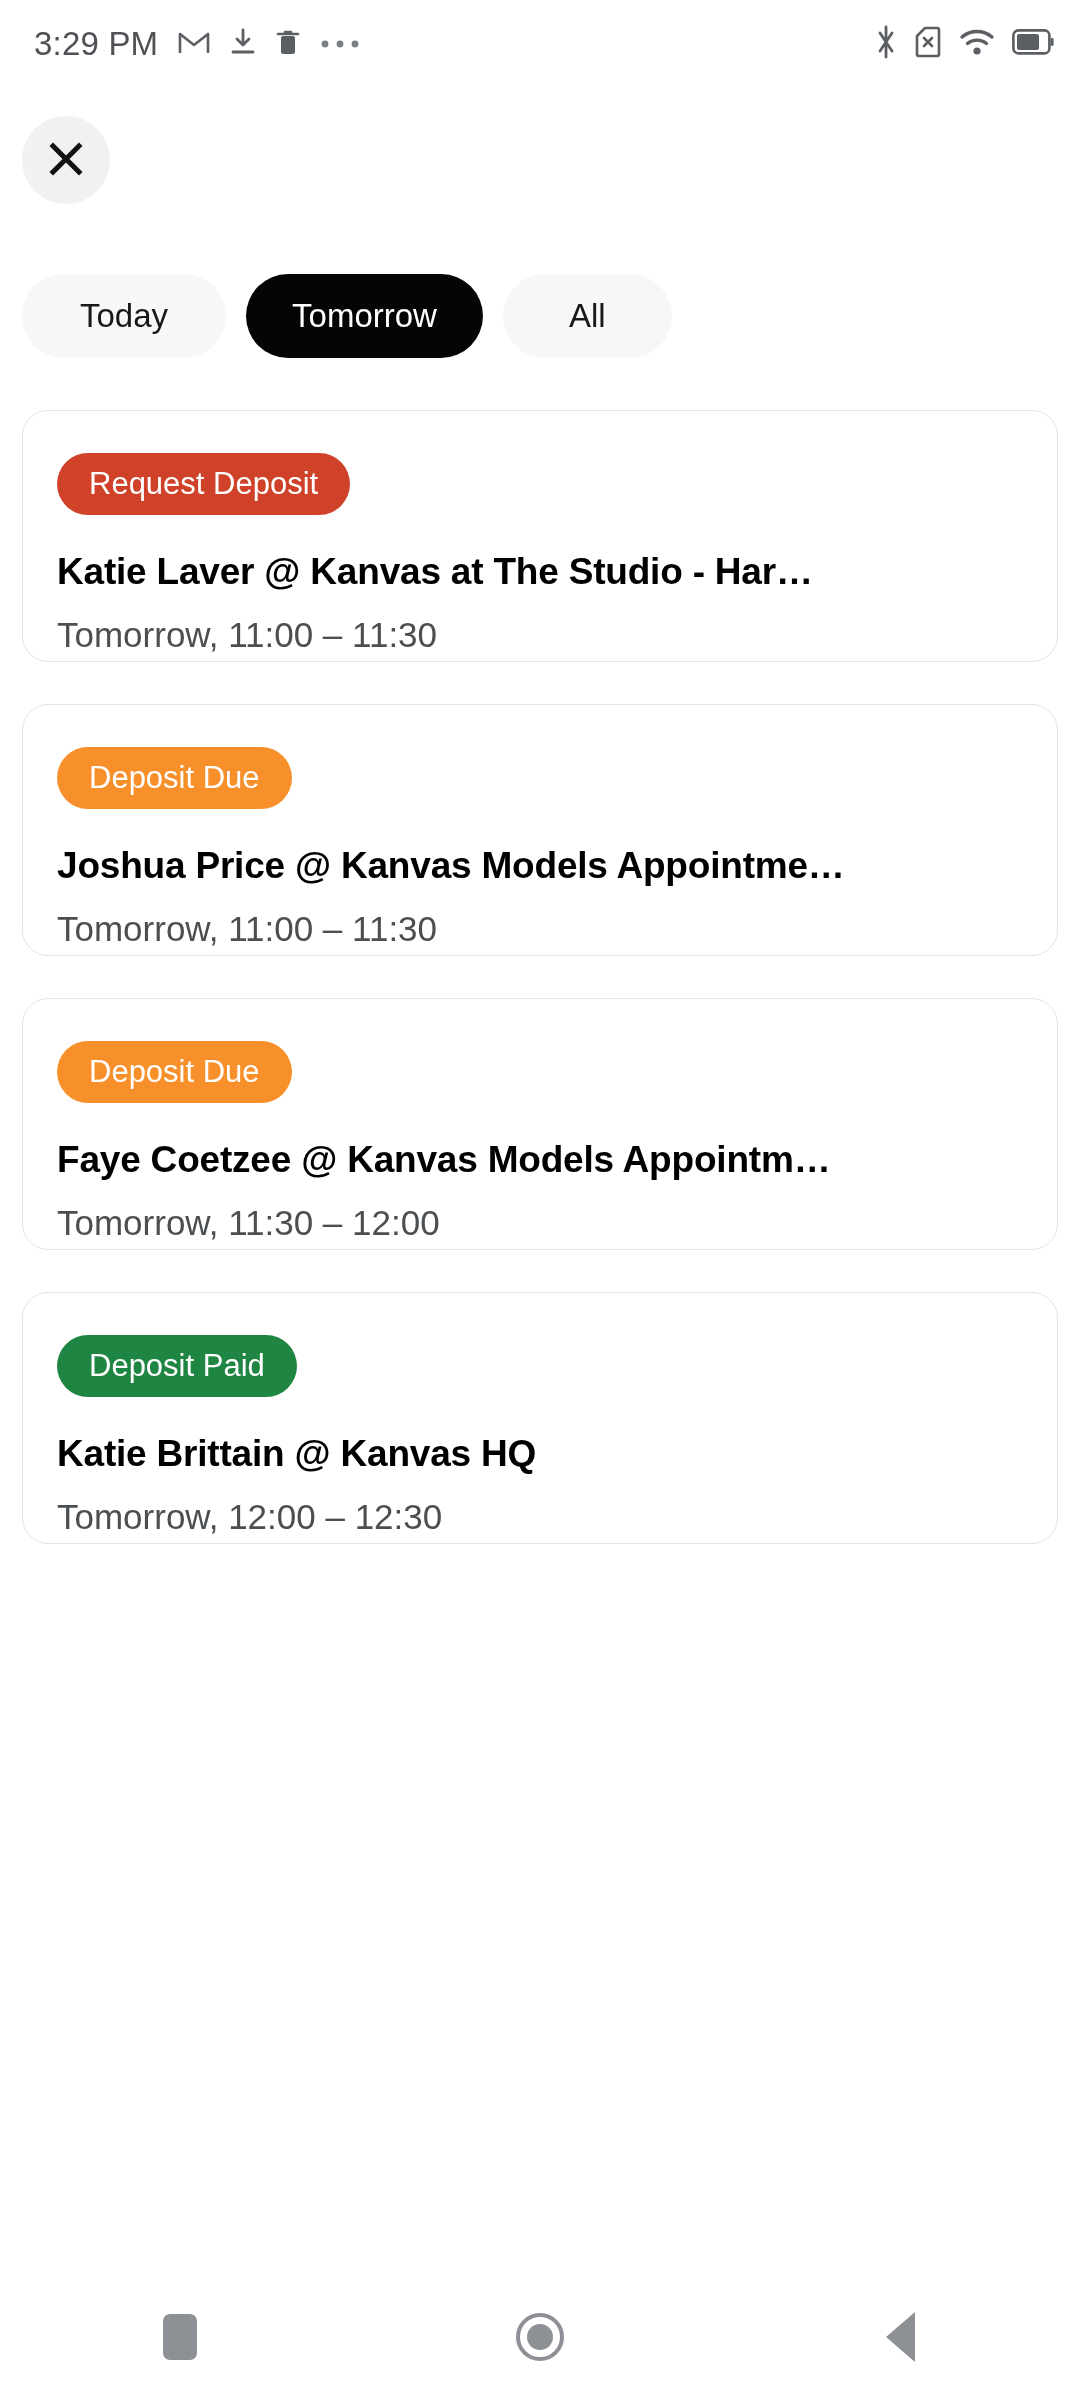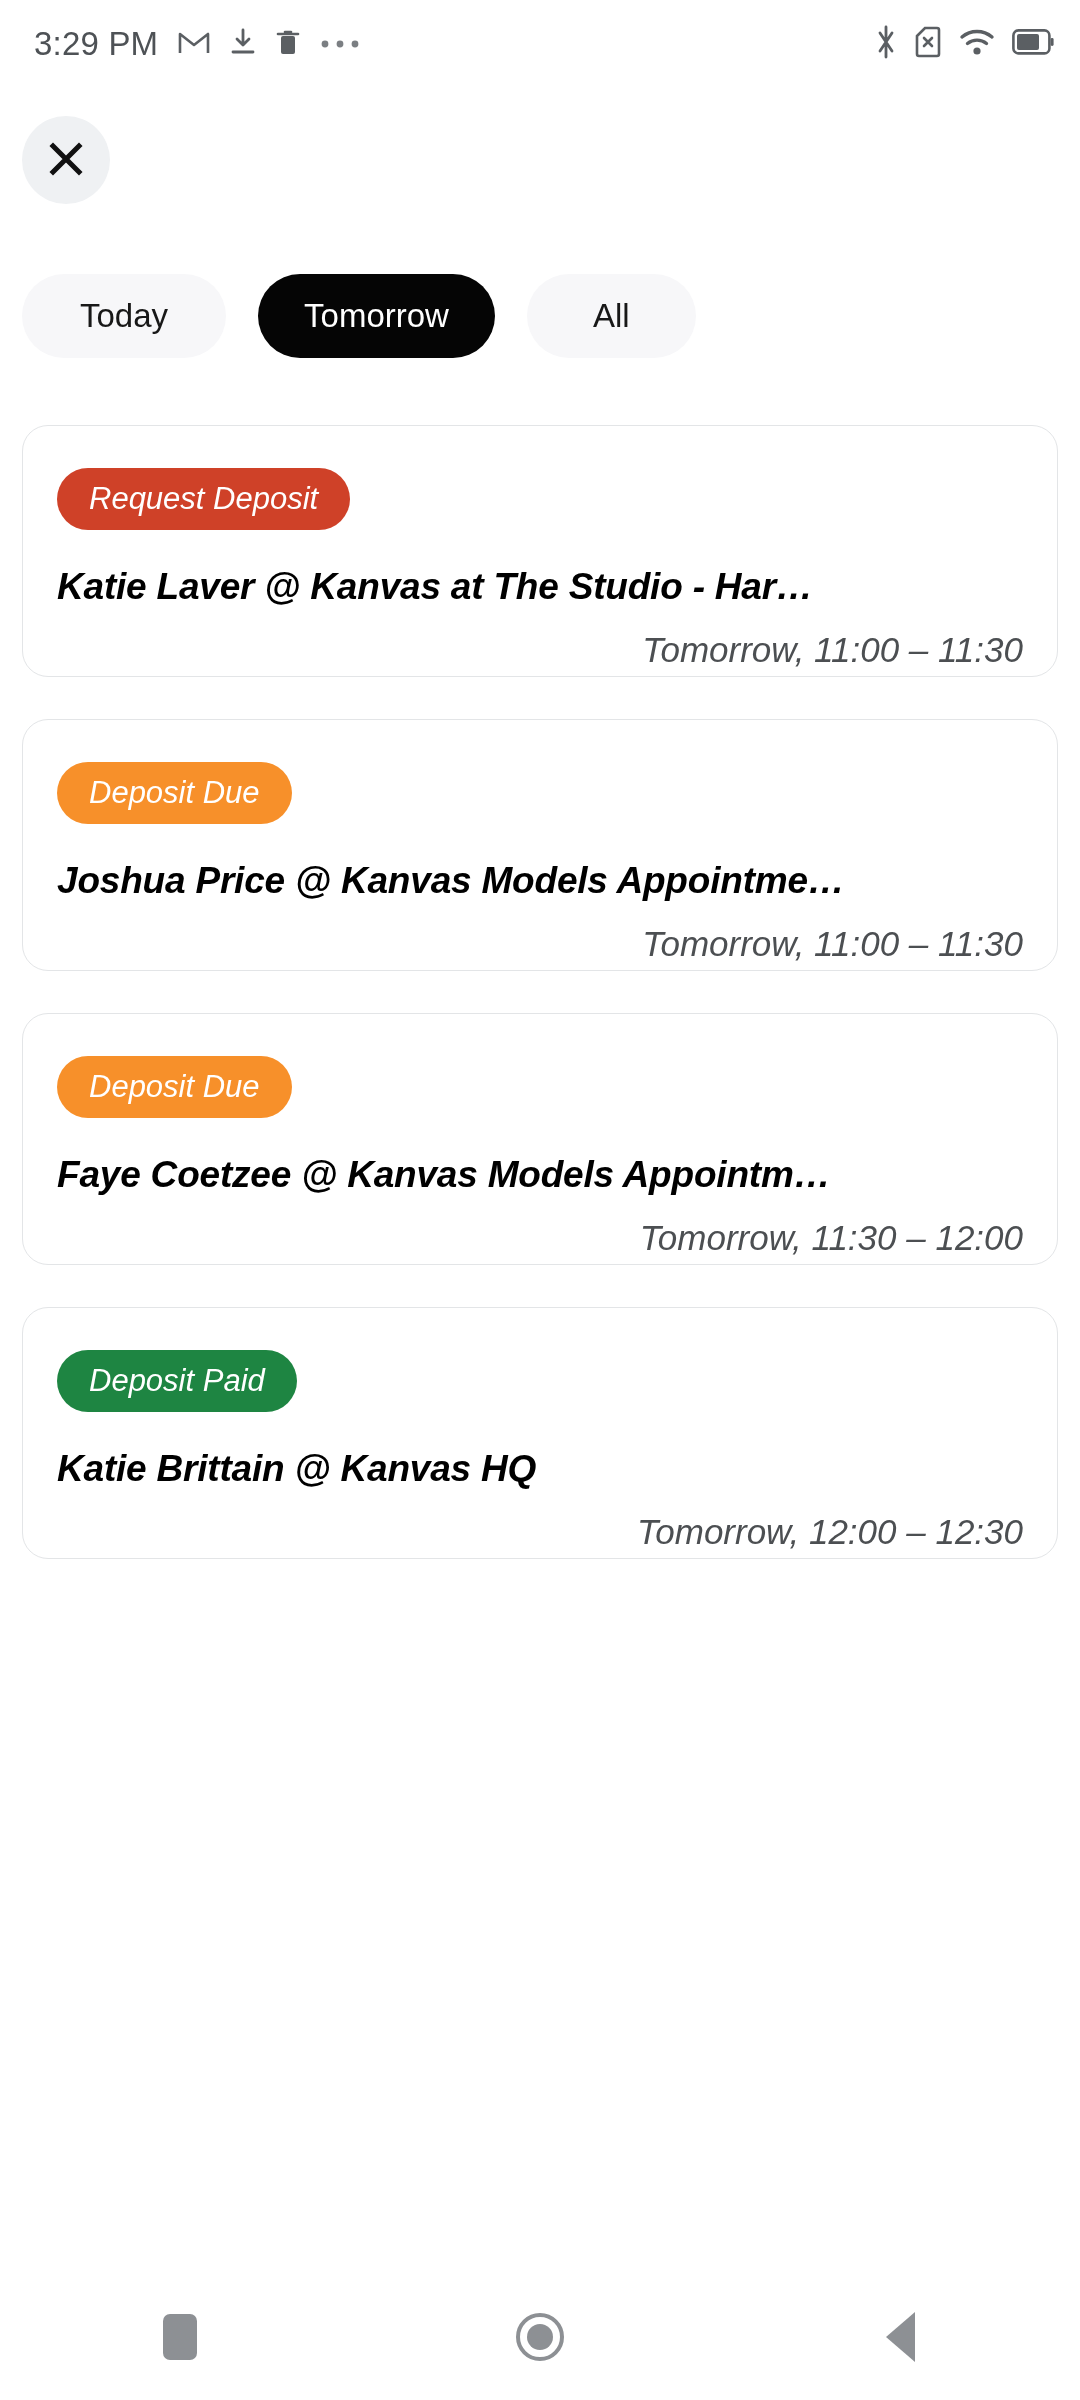--- a/index.html
+++ b/index.html
@@ -40,44 +40,43 @@
   .page-title {
     margin:52px 0 0 22px;
     font-size:62px; font-weight:bold; color:#050505;
     letter-spacing:-0.5px; line-height:1;
   }
 
   
   .chips {
     margin:70px 0 0 0;
     padding:0 22px;
-    display:flex; align-items:flex-start; gap:32px;
+    display:flex; align-items:flex-start; gap:20px;
   }
   .chip {
     height:84px; min-width:0;
     border-radius:42px;
     display:flex; align-items:center; justify-content:center;
     padding:4px 46px;
     font-size:33px; color:#181818;
     background:#f7f7f9;
     border:none; cursor:pointer;
     white-space:nowrap;
   }
   .chip.today { padding:0 58px; }
   .chip.all   { padding:0 66px; }
   .chip.active { background:#050505; color:#ffffff; }
 
   
   .list {
-    margin-top:67px;
+    margin-top:52px;
     flex:1 1 auto;
     padding:0 22px;
     overflow:hidden;
     position:relative;
-    font-style:italic;
   }
   .card {
     background:#ffffff;
     border:1.6px solid #e3e5e7;
     border-radius:26px;
     padding:42px 34px 0 34px;
     margin-bottom:42px;
     height:252px;
     overflow:hidden;
   }
@@ -91,21 +90,20 @@
   .card-title {
     margin-top:36px;
     font-size:37px; font-weight:bold; color:#000000;
     white-space:nowrap; overflow:hidden;
     letter-spacing:-0.2px;
   }
   .card-time {
     margin-top:22px;
     font-size:35px; color:#4c4f52;
     white-space:nowrap;
-    text-align:right;
   }
   .card.partial { height:252px; }
 
   
   .navbar {
     flex:0 0 126px; height:126px;
     display:flex; align-items:center; justify-content:space-around;
     background:#ffffff;
   }
   .nav-btn {

